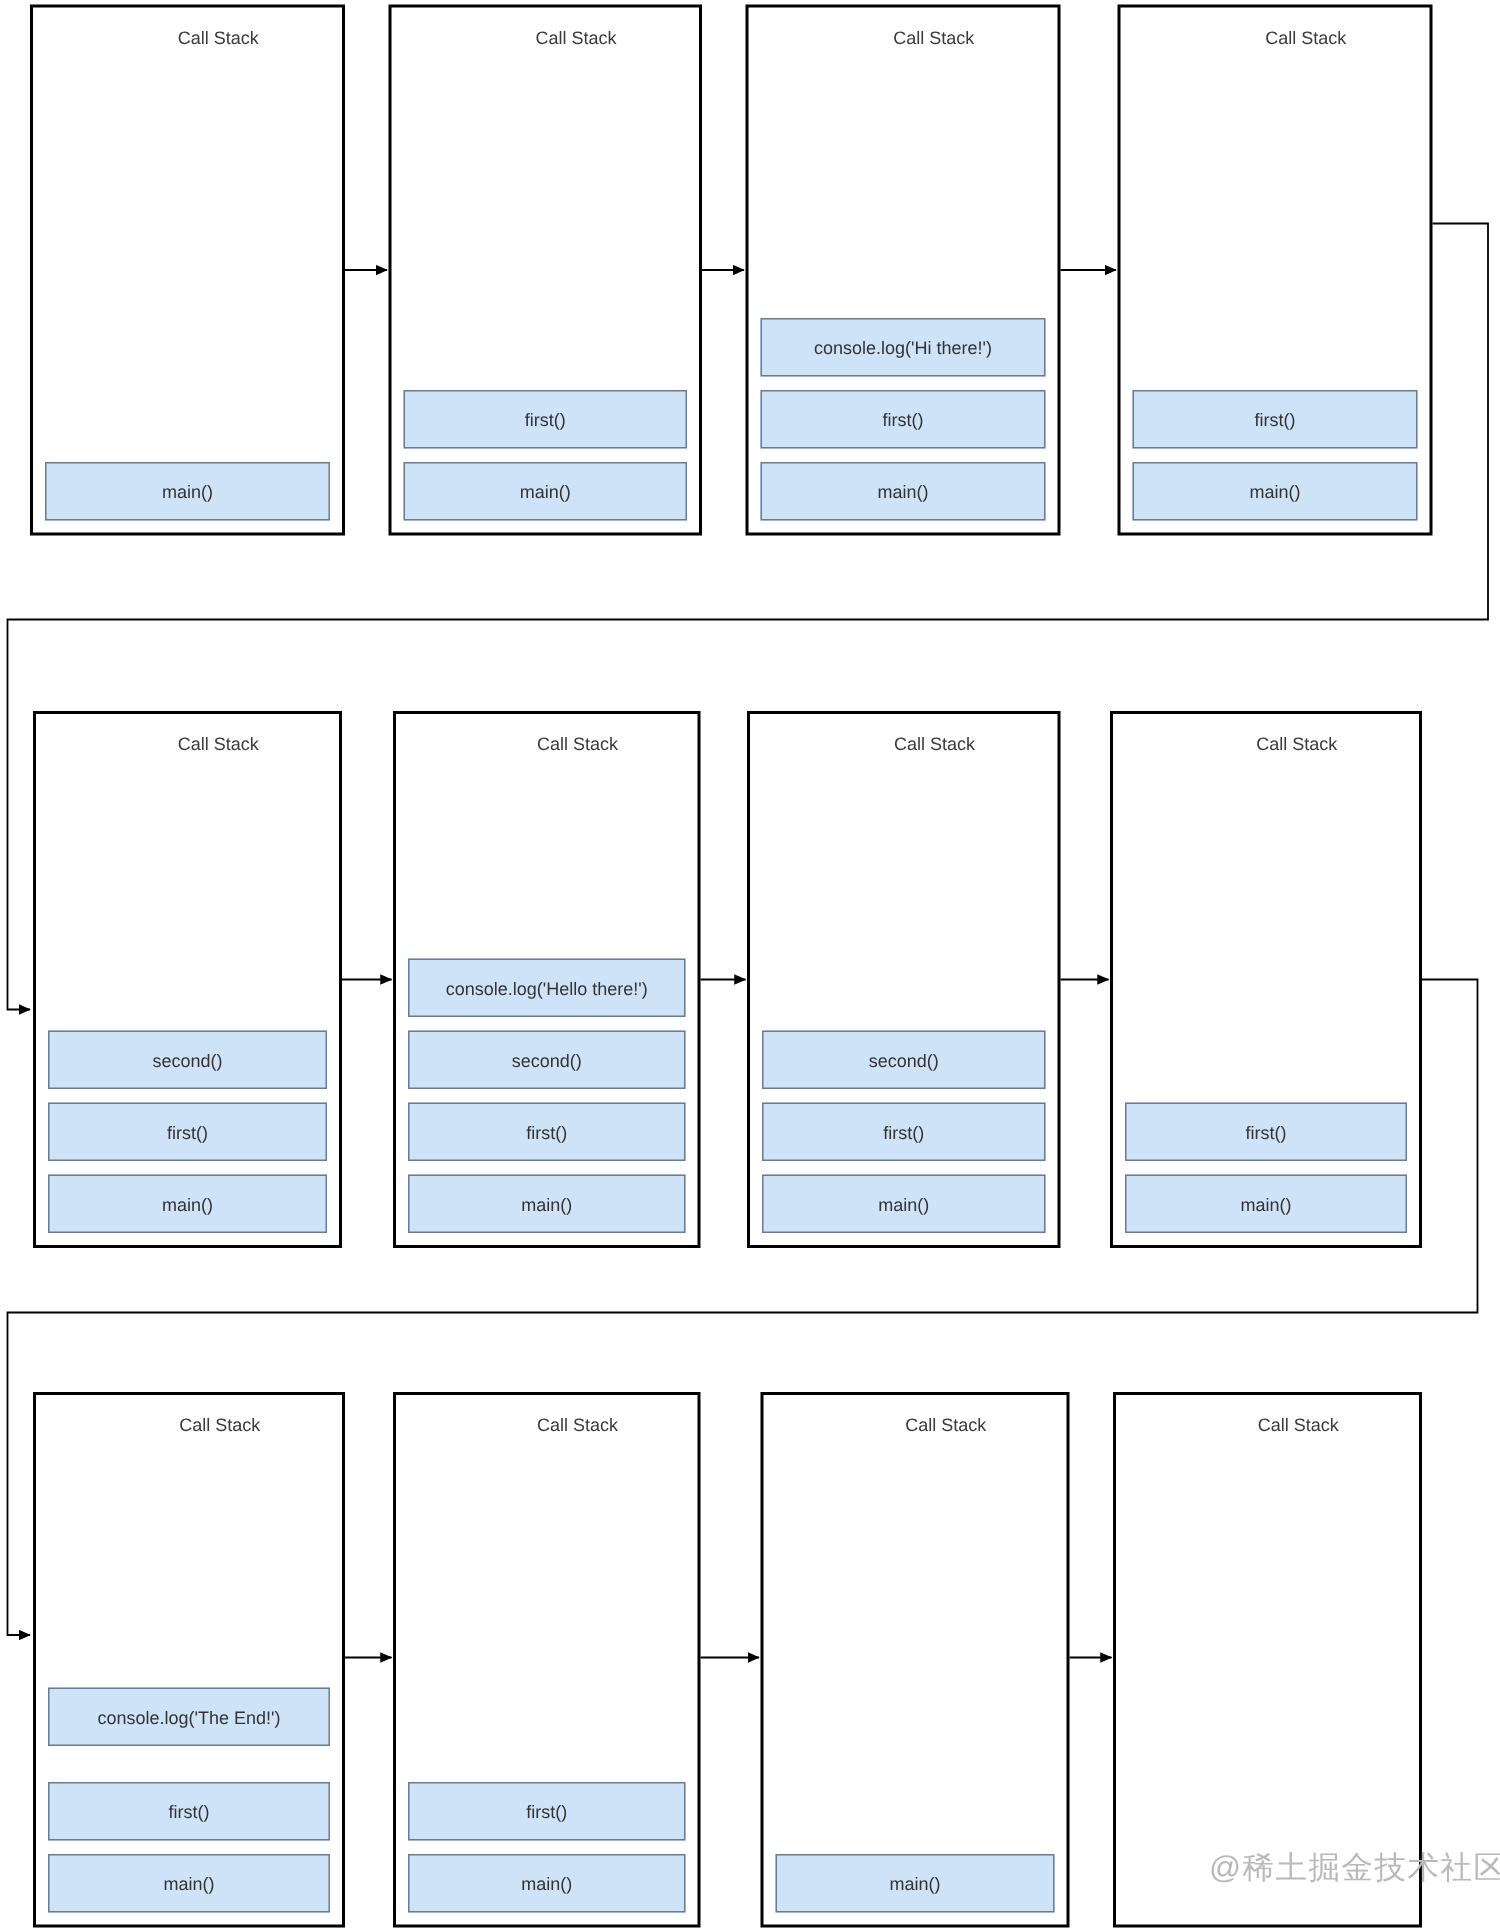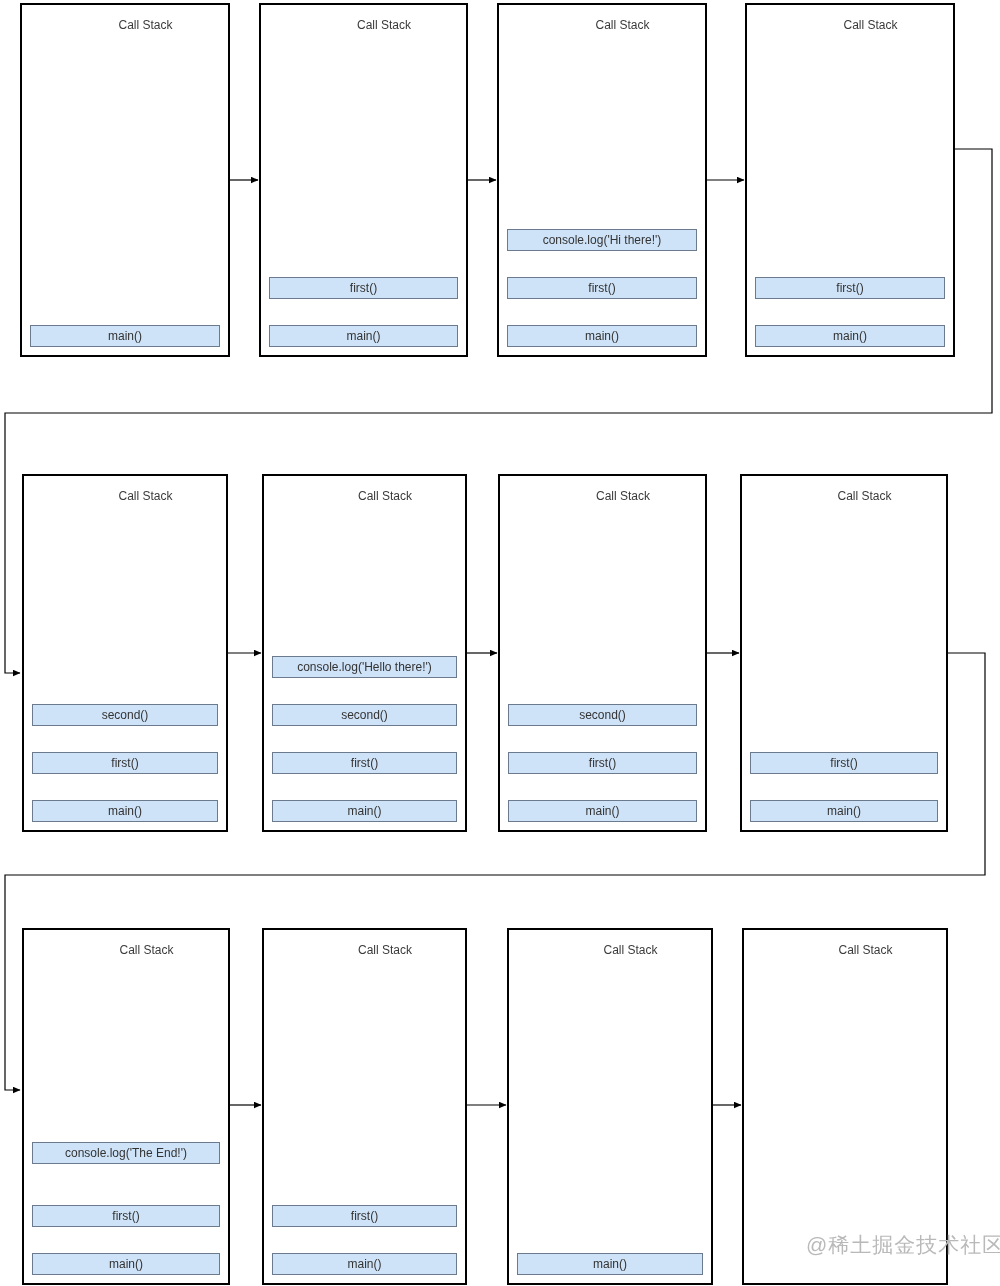--- a/index.html
+++ b/index.html
@@ -20,21 +20,21 @@
     position:absolute;
     top:13px;left:0;right:0;
     text-align:center;
     font-size:12px;
     color:var(--title-text,#3a3a3a);
     padding-left:41px;
   }
   .frame{
     position:absolute;
     left:8px;right:8px;
-    height:22px;
+    height:39px;
     box-sizing:border-box;
     background:var(--frame-fill,#cfe3f8);
     border:1px solid var(--frame-border,#6b7b8d);
     display:flex;align-items:center;justify-content:center;
     font-size:12px;
     color:var(--frame-text,#333333);
   }
   #connector-layer{
     position:absolute;left:0;top:0;
     width:1000px;height:1286px;

